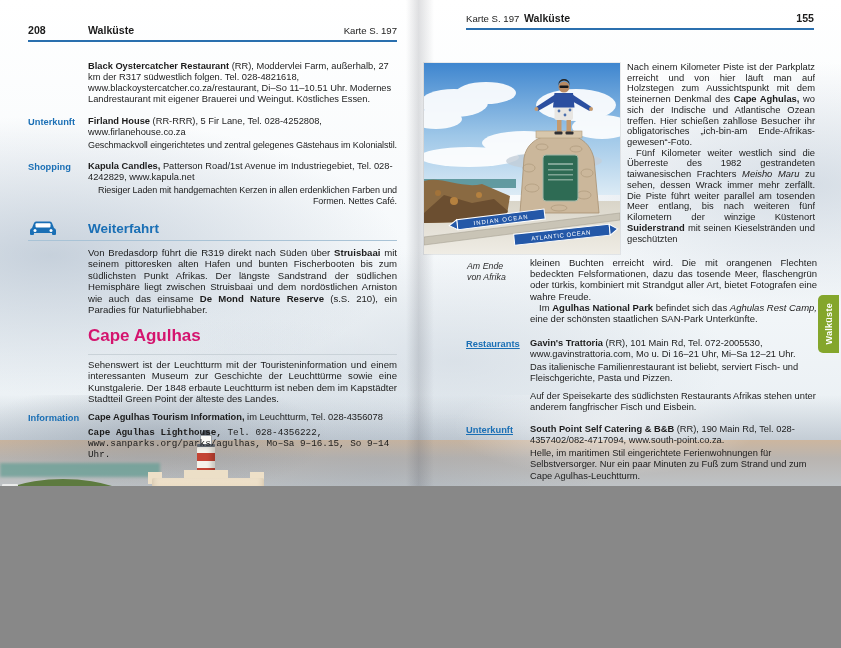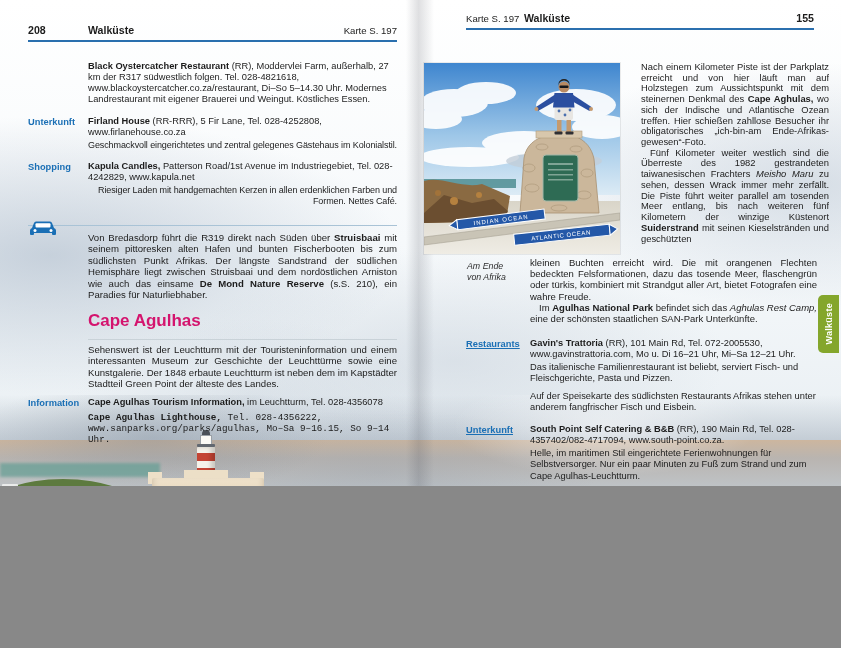--- a/index.html
+++ b/index.html
@@ -109,21 +109,21 @@
   .desc{font-size:9px;letter-spacing:-.1px;text-align:right;}
   .para{margin:0;font-size:9.6px;line-height:1.2;text-align:justify;}
   .sec-head{position:relative;margin:14px 0 6px -60px;padding:0 0 4px 60px;border-bottom:1px solid #a9c3d6;}
   .sec-head h2{margin:0;font-size:13.5px;color:#1a6fb5;}
   .car-ic{position:absolute;left:0;top:-1px;width:30px;height:18px;}
   .h-cape{margin:10px 0 4px 0;padding-bottom:8px;border-bottom:1px solid #c9d2d8;}
   .h-cape h2{margin:0;font-size:17px;color:#d4146e;}
   
   .page-right .abs{position:absolute;}
   .photo-man{left:3px;top:63px;width:196px;height:191px;box-shadow:0 0 0 1px rgba(0,0,0,.07);}
-  .col-narrow{left:220px;top:62px;width:188px;height:197px;overflow:hidden;
+  .col-narrow{left:206px;top:62px;width:188px;height:197px;overflow:hidden;
     font-size:9.4px;line-height:1.14;text-align:justify;hyphens:auto;}
   .col-narrow p{margin:0;}
   .caption{left:46px;top:261px;width:70px;font-size:8.8px;font-style:italic;color:#2d2d2d;line-height:1.25;}
   .wide{left:109px;top:257px;width:287px;font-size:9.5px;line-height:1.18;text-align:justify;}
   .wide p{margin:0;}
   .indent{text-indent:9px;}
   .rrow{position:absolute;width:287px;left:109px;}
   .rrow .mlabel{left:-64px;width:60px;text-decoration:underline;}
   .row-restaurants{top:338px;}
   .row-unterkunft2{top:424px;}
@@ -183,21 +183,21 @@
     <div class="gutter"></div>
   </div>
 
   <div class="page page-left">
     <div class="pg-head">
       <span class="num">208</span><span class="title">Walküste</span>
       <span class="ref">Karte S. 197</span>
     </div>
 
     <div class="row" style="margin-top:19px;">
-      <p class="listing"><b>Black Oystercatcher Restaurant </b><span>(RR), Moddervlei Farm, außerhalb, 27 km der R317 südwestlich folgen. Tel. 028-4821618, www.blackoystercatcher.co.za/restaurant, Di–So 5–14.30 Uhr. Modernes Landrestaurant mit eigener Brauerei und Weingut. Köstliches Essen.</span></p>
+      <p class="listing"><b>Black Oystercatcher Restaurant </b><span>(RR), Moddervlei Farm, außerhalb, 27 km der R317 südwestlich folgen. Tel. 028-4821618, www.blackoystercatcher.co.za/restaurant, Di–So 11–10.51 Uhr. Modernes Landrestaurant mit eigener Brauerei und Weingut. Köstliches Essen.</span></p>
     </div>
 
     <div class="row">
       <span class="mlabel">Unterkunft</span>
       <p class="listing"><b>Firland House </b><span>(RR-RRR), 5 Fir Lane, Tel. 028-4252808, www.firlanehouse.co.za</span></p>
       <p class="listing desc">Geschmackvoll eingerichtetes und zentral gelegenes Gästehaus im Kolonialstil.</p>
     </div>
 
     <div class="row">
       <span class="mlabel">Shopping</span>
@@ -207,20 +207,21 @@
 
     <div class="sec-head">
       <span class="car-ic">
         <svg viewBox="0 0 30 18" width="30" height="18">
           <path fill="#1a6fb5" d="M4 8 L6 3 Q6.5 1.5 8 1.5 L22 1.5 Q23.5 1.5 24 3 L26 8 Q28 8.6 28 10.5 L28 14 Q28 15 27 15 L25 15 Q24 15 24 14 L24 13 L6 13 L6 14 Q6 15 5 15 L3 15 Q2 15 2 14 L2 10.5 Q2 8.6 4 8 Z"></path>
           <rect x="7.5" y="3.2" width="15" height="4.2" rx="1" fill="#fff"></rect>
           <circle cx="7" cy="10.5" r="1.5" fill="#fff"></circle>
             <circle cx="23" cy="10.5" r="1.5" fill="#fff"></circle>
         </svg>
       </span>
+      <h2>Weiterfahrt</h2>
     </div>
     <p class="para"><span>Von Bredasdorp führt die R319 direkt nach Süden über </span><b>Struisbaai</b><span> mit seinem pittoresken alten Hafen und bunten Fischerbooten bis zum südlichsten Punkt Afrikas. Der längste Sandstrand der südlichen Hemisphäre liegt zwischen Struisbaai und dem nordöstlichen Arniston wie auch das einsame </span><b>De Mond Nature Reserve</b><span> (s.S. 210), ein Paradies für Naturliebhaber.</span></p>
 
     <div class="h-cape">
       <h2>Cape Agulhas</h2>
     </div>
     <p class="para">Sehenswert ist der Leuchtturm mit der Touristeninformation und einem interessanten Museum zur Geschichte der Leuchttürme sowie eine Kunstgalerie. Der 1848 erbaute Leuchtturm ist neben dem im Kapstädter Stadtteil Green Point der älteste des Landes.</p>
 
     <div class="row" style="margin-top:7px;">
       <span class="mlabel">Information</span>

